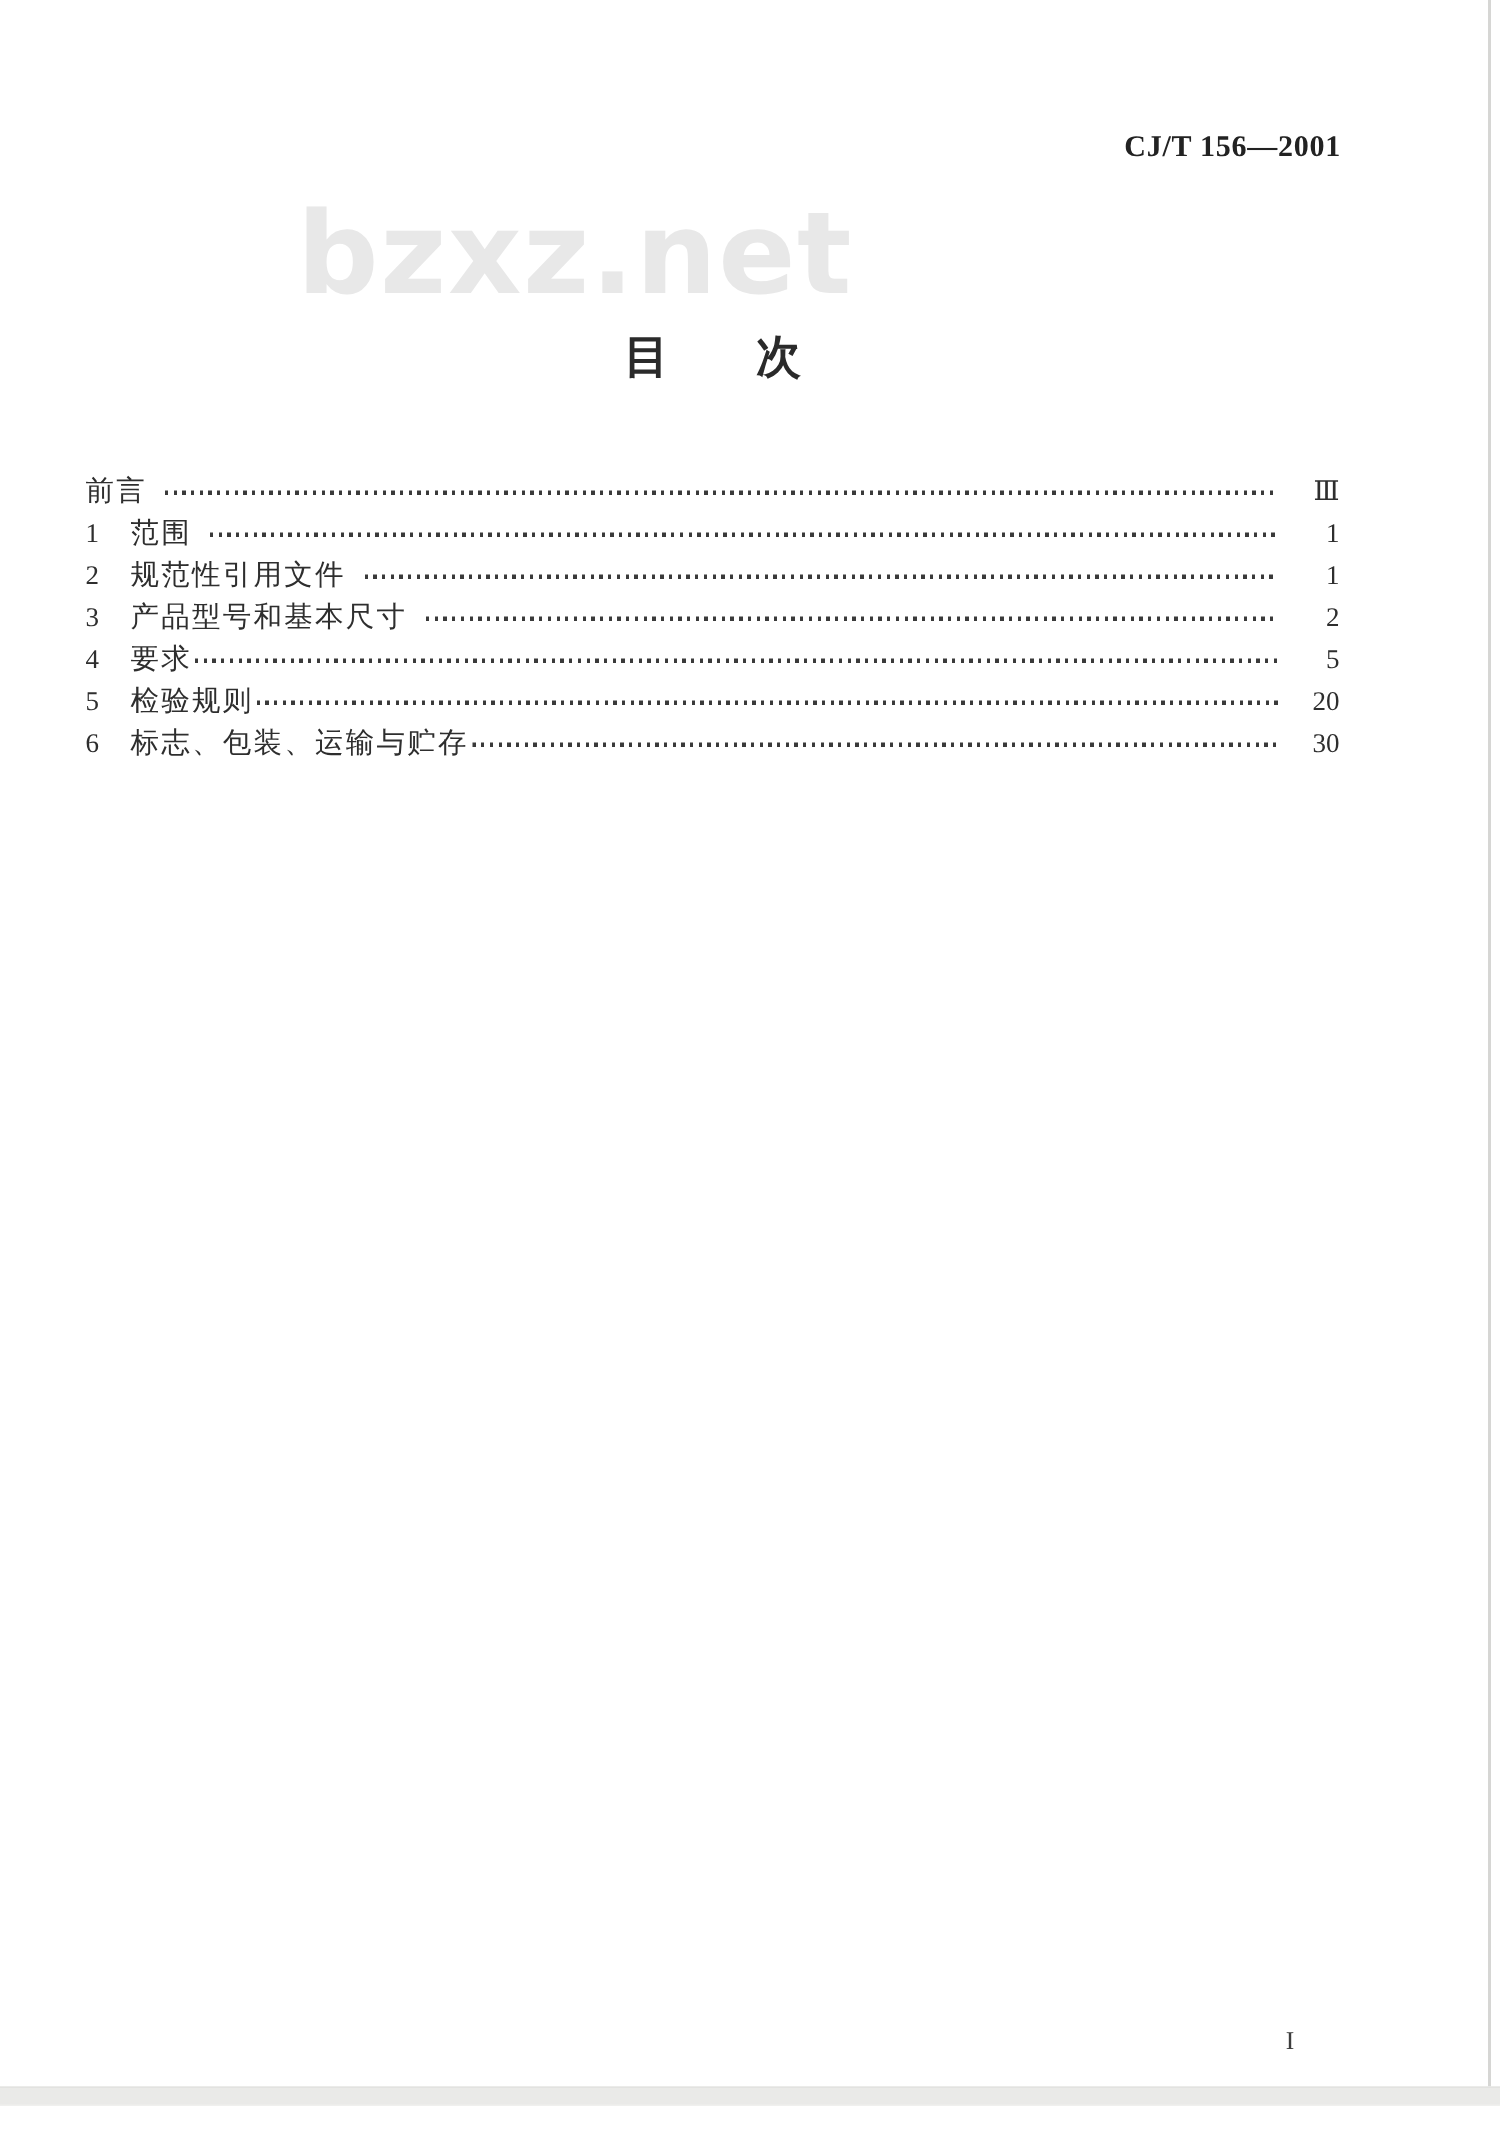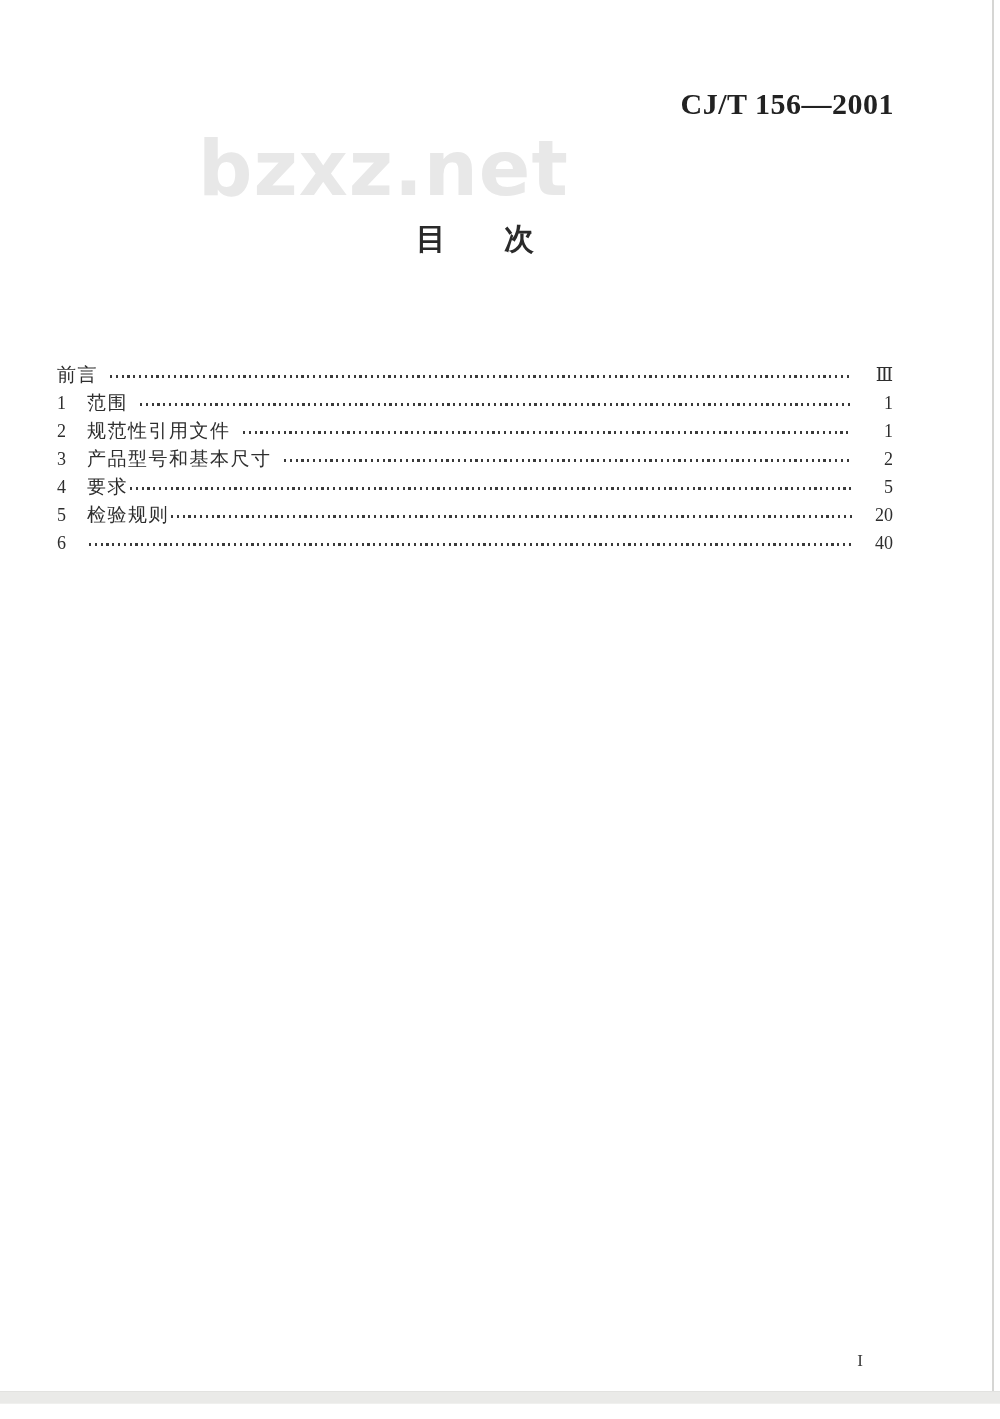--- a/index.html
+++ b/index.html
@@ -20,21 +20,21 @@
     color: var(--text);
     overflow: hidden;
   }
 
   .header-code {
     position: absolute;
     top: 87px;
     right: 106px;
     font-family: "Liberation Serif", "DejaVu Serif", serif;
     font-weight: bold;
-    font-size: 30px;
+    font-size: 20px;
     letter-spacing: 0.5px;
     color: #222;
     white-space: nowrap;
     text-align: right;
   }
 
   .watermark {
     position: absolute;
     top: 131px;
     left: 198px;
@@ -59,21 +59,20 @@
     font-weight: bold;
     color: #2a2a2a;
     line-height: 1.2;
   }
 
   .toc {
     position: absolute;
     top: 313px;
     left: 57px;
     width: 836px;
-    margin-top: 48px;
   }
   .toc-row {
     display: flex;
     align-items: center;
     height: 28px;
     font-size: 19px;
     letter-spacing: 1.5px;
     white-space: nowrap;
   }
   .toc-num {
@@ -188,22 +187,23 @@
 
     <div class="toc-row">
       <span class="toc-num">5</span>
       <span class="toc-label">检验规则</span>
       <span class="toc-leader"></span>
       <span class="toc-page">20</span>
     </div>
 
     <div class="toc-row">
       <span class="toc-num">6</span>
-      <span class="toc-leader"></span>
-      <span class="toc-page">40</span>
+      <span class="toc-label">标志、包装、运输与贮存</span>
+      <span class="toc-leader"></span>
+      <span class="toc-page">30</span>
     </div>
 
   </div>
 
   <div class="footer-page">I</div>
 
   <div class="scan-edge-line"></div>
   <div class="scan-bottom-band"></div>
 
 </div>

